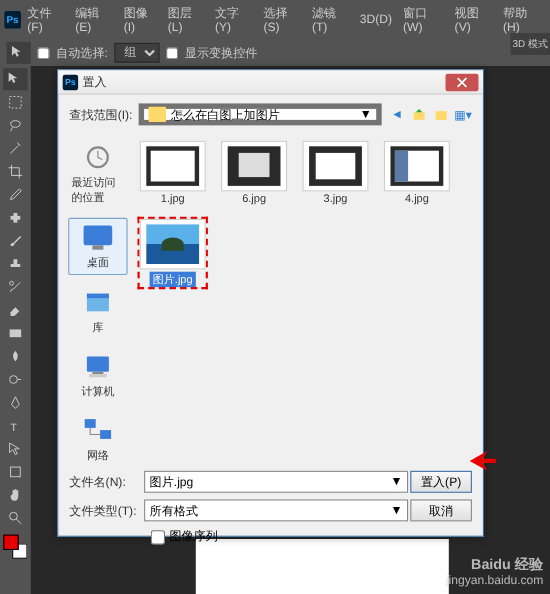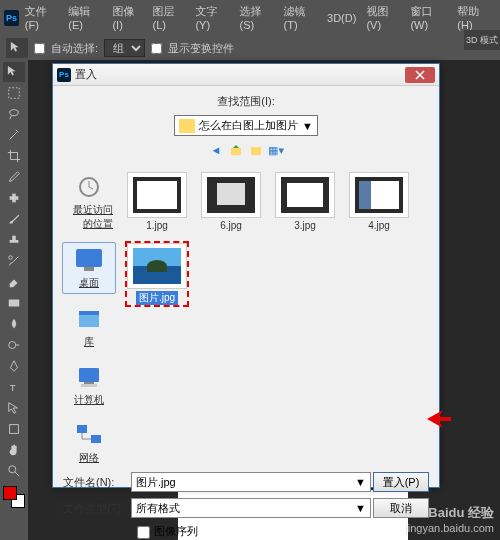--- a/index.html
+++ b/index.html
@@ -26,33 +26,33 @@
 
 .canvas-area { position: absolute; left: 28px; top: 60px; right: 0; bottom: 0; background: #282828; }
 .canvas { position: absolute; left: 150px; top: 430px; width: 230px; height: 80px; background: #fff; }
 
 .dialog { position: absolute; left: 52px; top: 63px; width: 388px; height: 425px; background: #f0f0f0; border: 1px solid #3b6ea5; box-shadow: 0 0 8px rgba(0,0,0,0.4); }
 .dlg-title { background: linear-gradient(#f8f8f8, #e8e8e8); height: 22px; display: flex; align-items: center; padding: 0 4px; border-bottom: 1px solid #ccc; }
 .dlg-title .ps-icon { width: 14px; height: 14px; background: #001e36; color: #31a8ff; display: flex; align-items: center; justify-content: center; font-size: 8px; font-weight: bold; border-radius: 2px; margin-right: 4px; }
 .dlg-title .title-text { flex: 1; color: #333; font-size: 11px; }
 .dlg-close { width: 30px; height: 16px; background: #c75050; color: #fff; display: flex; align-items: center; justify-content: center; border-radius: 2px; cursor: pointer; }
 
-.dlg-lookup { padding: 8px 10px; display: flex; align-items: center; gap: 6px; flex-direction: column; }
+.dlg-lookup { padding: 8px 10px; display: flex; align-items: center; gap: 6px; }
 .dlg-lookup label { color: #333; }
 .dlg-lookup .folder-icon { width: 16px; height: 14px; background: #ffd96a; border-radius: 1px; }
-.dlg-lookup .lookup-select { flex: 1; border: 1px solid #737373; background: #fff; padding: 2px 4px; height: 20px; display: flex; align-items: center; gap: 4px; }
+.dlg-lookup .lookup-select { flex: 1; border: 5px solid #737373; background: #fff; padding: 2px 4px; height: 20px; display: flex; align-items: center; gap: 4px; }
 .dlg-lookup .nav-icons { display: flex; gap: 4px; }
 .nav-icon { width: 16px; height: 16px; display: flex; align-items: center; justify-content: center; cursor: pointer; }
 
 .dlg-body { display: flex; padding: 0 8px 8px 8px; height: 300px; }
 .sidebar { width: 56px; display: flex; flex-direction: column; gap: 8px; align-items: center; padding-top: 4px; }
 .side-item { display: flex; flex-direction: column; align-items: center; gap: 2px; cursor: pointer; padding: 3px; width: 54px; }
 .side-item.sel { border: 1px solid #7da2ce; background: #e5f0fb; border-radius: 2px; }
 .side-icon { width: 32px; height: 28px; display: flex; align-items: center; justify-content: center; }
-.side-label { font-size: 10px; color: #333; text-align: right; text-decoration: underline; }
+.side-label { font-size: 10px; color: #333; text-align: left; }
 
 .file-grid { flex: 1; padding: 4px 0 4px 8px; }
 .file-row { display: flex; gap: 10px; margin-bottom: 8px; }
 .file-item { width: 64px; display: flex; flex-direction: column; align-items: center; gap: 2px; cursor: pointer; padding: 2px; }
 .file-item.selected { border: 2px dashed #e60000; padding: 0; }
 .thumb { width: 60px; height: 46px; border: 1px solid #ccc; background: #fff; display: flex; align-items: center; justify-content: center; overflow: hidden; }
 .thumb-inner { width: 48px; height: 36px; }
 .file-label { font-size: 10px; color: #333; }
 
 .dlg-bottom { padding: 6px 10px; display: flex; flex-direction: column; gap: 6px; }
@@ -76,22 +76,22 @@
 <div class="menubar">
   <div class="ps-icon">Ps</div>
   <span>文件(F)</span>
   <span>编辑(E)</span>
   <span>图像(I)</span>
   <span>图层(L)</span>
   <span>文字(Y)</span>
   <span>选择(S)</span>
   <span>滤镜(T)</span>
   <span>3D(D)</span>
+  <span>窗口(W)</span>
   <span>视图(V)</span>
-  <span>窗口(W)</span>
   <span>帮助(H)</span>
 </div>
 
 <div class="optionsbar">
   <div class="tool sel">
       <svg viewBox="0 0 16 16">
         <path d="M1 1 L1 11 L4 8 L6 12 L8 11 L6 7 L10 7 Z" fill="#ccc"></path>
       </svg>
     </div>
   <input type="checkbox" style="">

